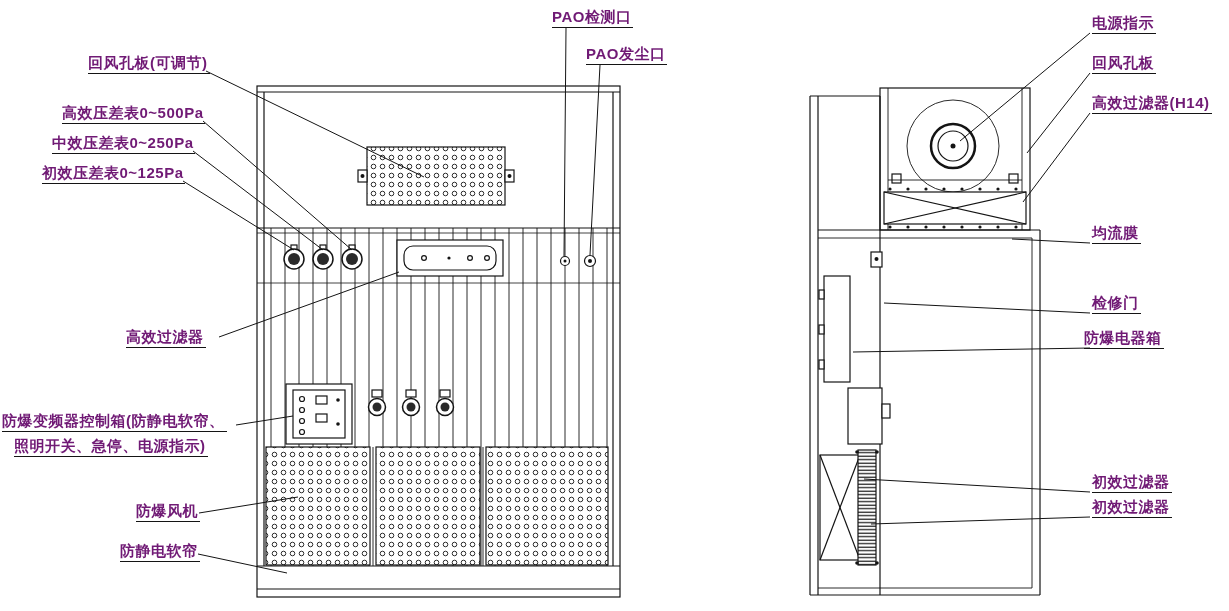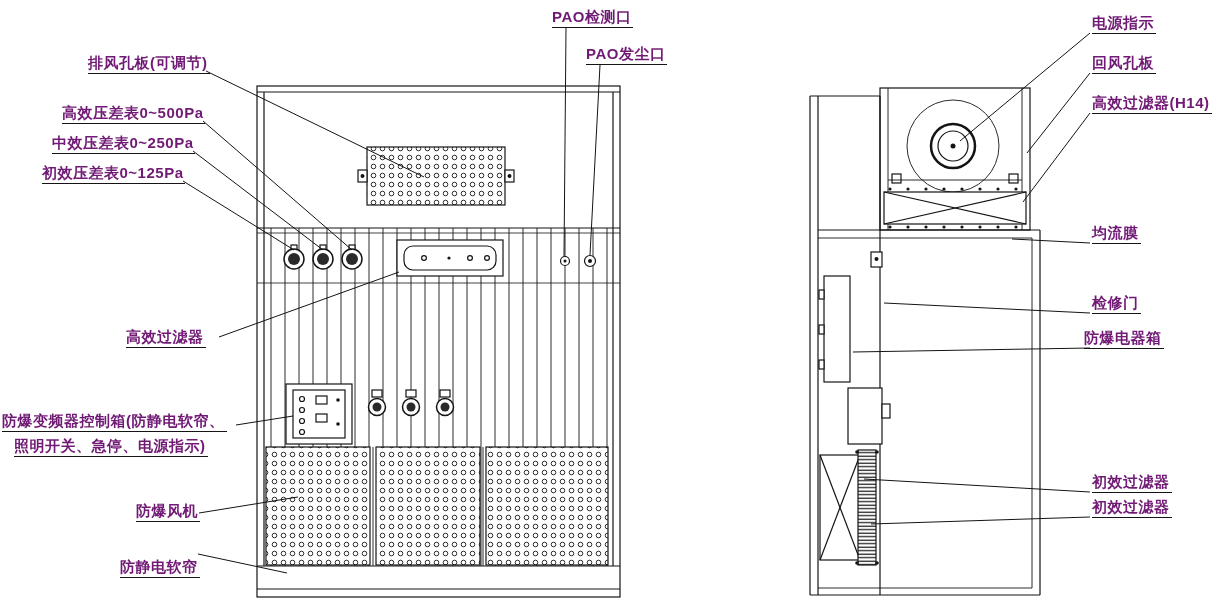--- a/index.html
+++ b/index.html
@@ -225,31 +225,31 @@
       <line x1="1090" y1="113" x2="1023" y2="202"></line>
       <line x1="1090" y1="243" x2="1012" y2="239"></line>
       <line x1="1090" y1="313" x2="884" y2="303"></line>
       <line x1="1090" y1="348" x2="853" y2="352"></line>
       <line x1="1090" y1="492" x2="864" y2="479"></line>
       <line x1="1090" y1="517" x2="871" y2="524"></line>
     </g>
   </svg>
 
   <div>
-    <div class="cad-label" style="left:88px;top:54px">排风孔板(可调节)</div>
+    <div class="cad-label" style="left:88px;top:54px">回风孔板(可调节)</div>
     <div class="cad-label" style="left:62px;top:104px">高效压差表0~500Pa</div>
     <div class="cad-label" style="left:52px;top:134px">中效压差表0~250Pa</div>
     <div class="cad-label" style="left:42px;top:164px">初效压差表0~125Pa</div>
     <div class="cad-label" style="left:552px;top:8px">PAO检测口</div>
     <div class="cad-label" style="left:586px;top:45px">PAO发尘口</div>
     <div class="cad-label" style="left:126px;top:328px">高效过滤器</div>
     <div class="cad-label" style="left:2px;top:412px">防爆变频器控制箱(防静电软帘、</div>
     <div class="cad-label" style="left:14px;top:437px">照明开关、急停、电源指示)</div>
     <div class="cad-label" style="left:136px;top:502px">防爆风机</div>
-    <div class="cad-label" style="left:120px;top:558px">防静电软帘</div>
+    <div class="cad-label" style="left:120px;top:542px">防静电软帘</div>
     <div class="cad-label" style="left:1092px;top:14px">电源指示</div>
     <div class="cad-label" style="left:1092px;top:54px">回风孔板</div>
     <div class="cad-label" style="left:1092px;top:94px">高效过滤器(H14)</div>
     <div class="cad-label" style="left:1092px;top:224px">均流膜</div>
     <div class="cad-label" style="left:1092px;top:294px">检修门</div>
     <div class="cad-label" style="left:1084px;top:329px">防爆电器箱</div>
     <div class="cad-label" style="left:1092px;top:473px">初效过滤器</div>
     <div class="cad-label" style="left:1092px;top:498px">初效过滤器</div>
   </div>
 

